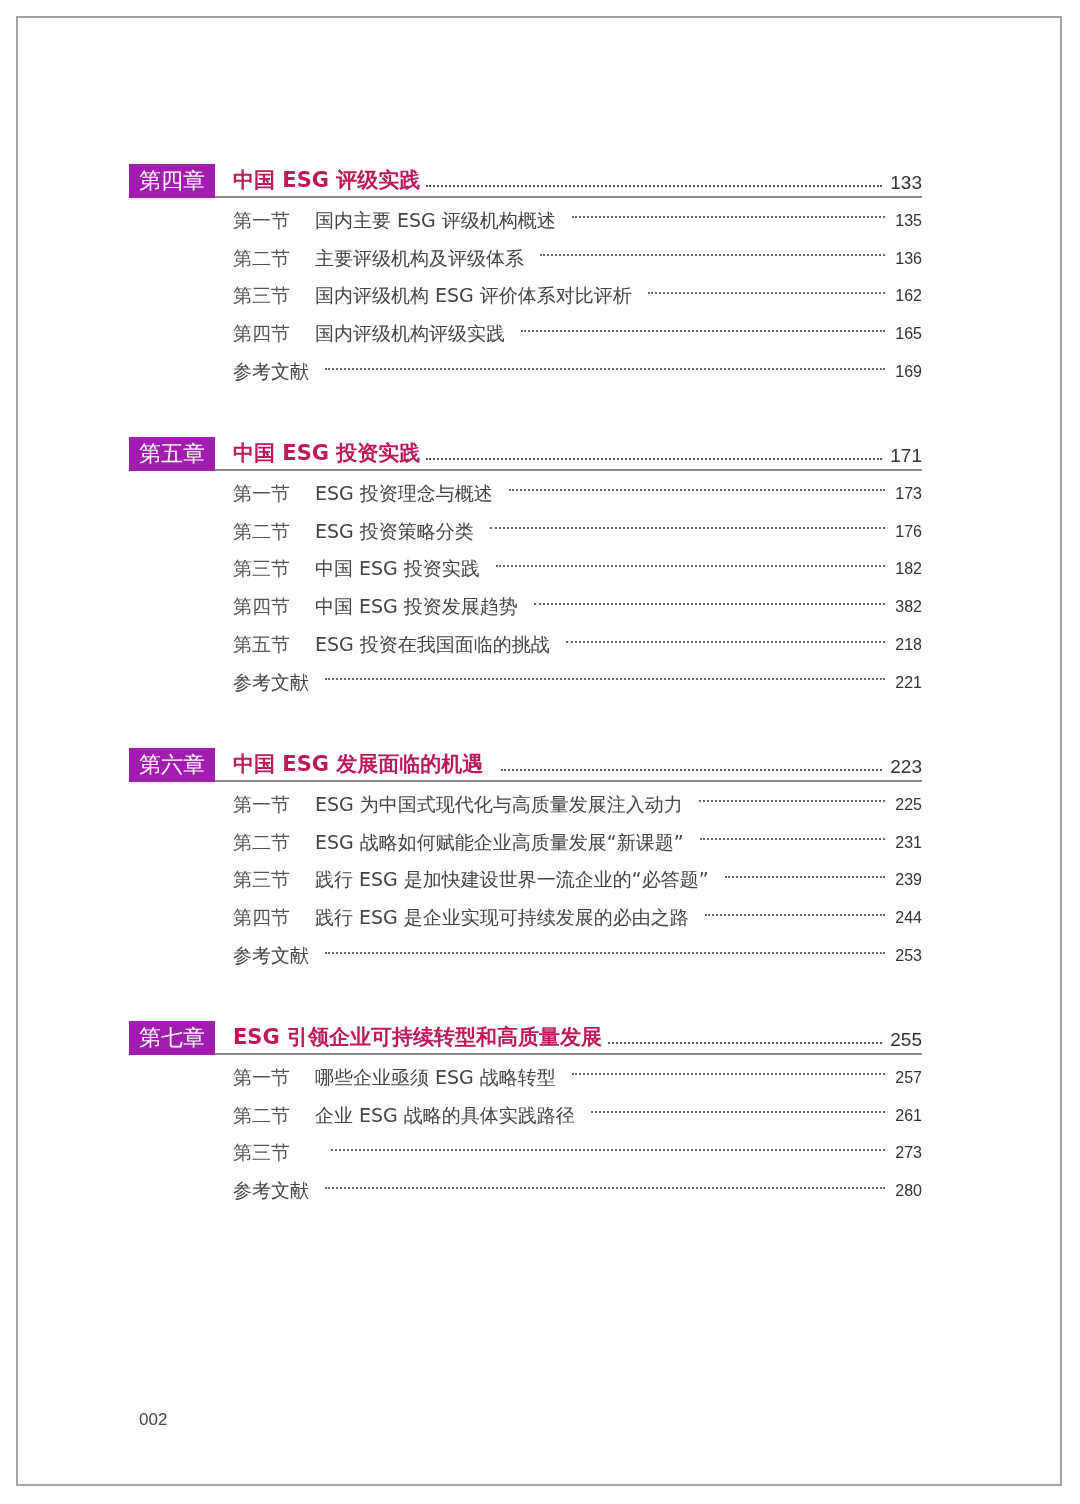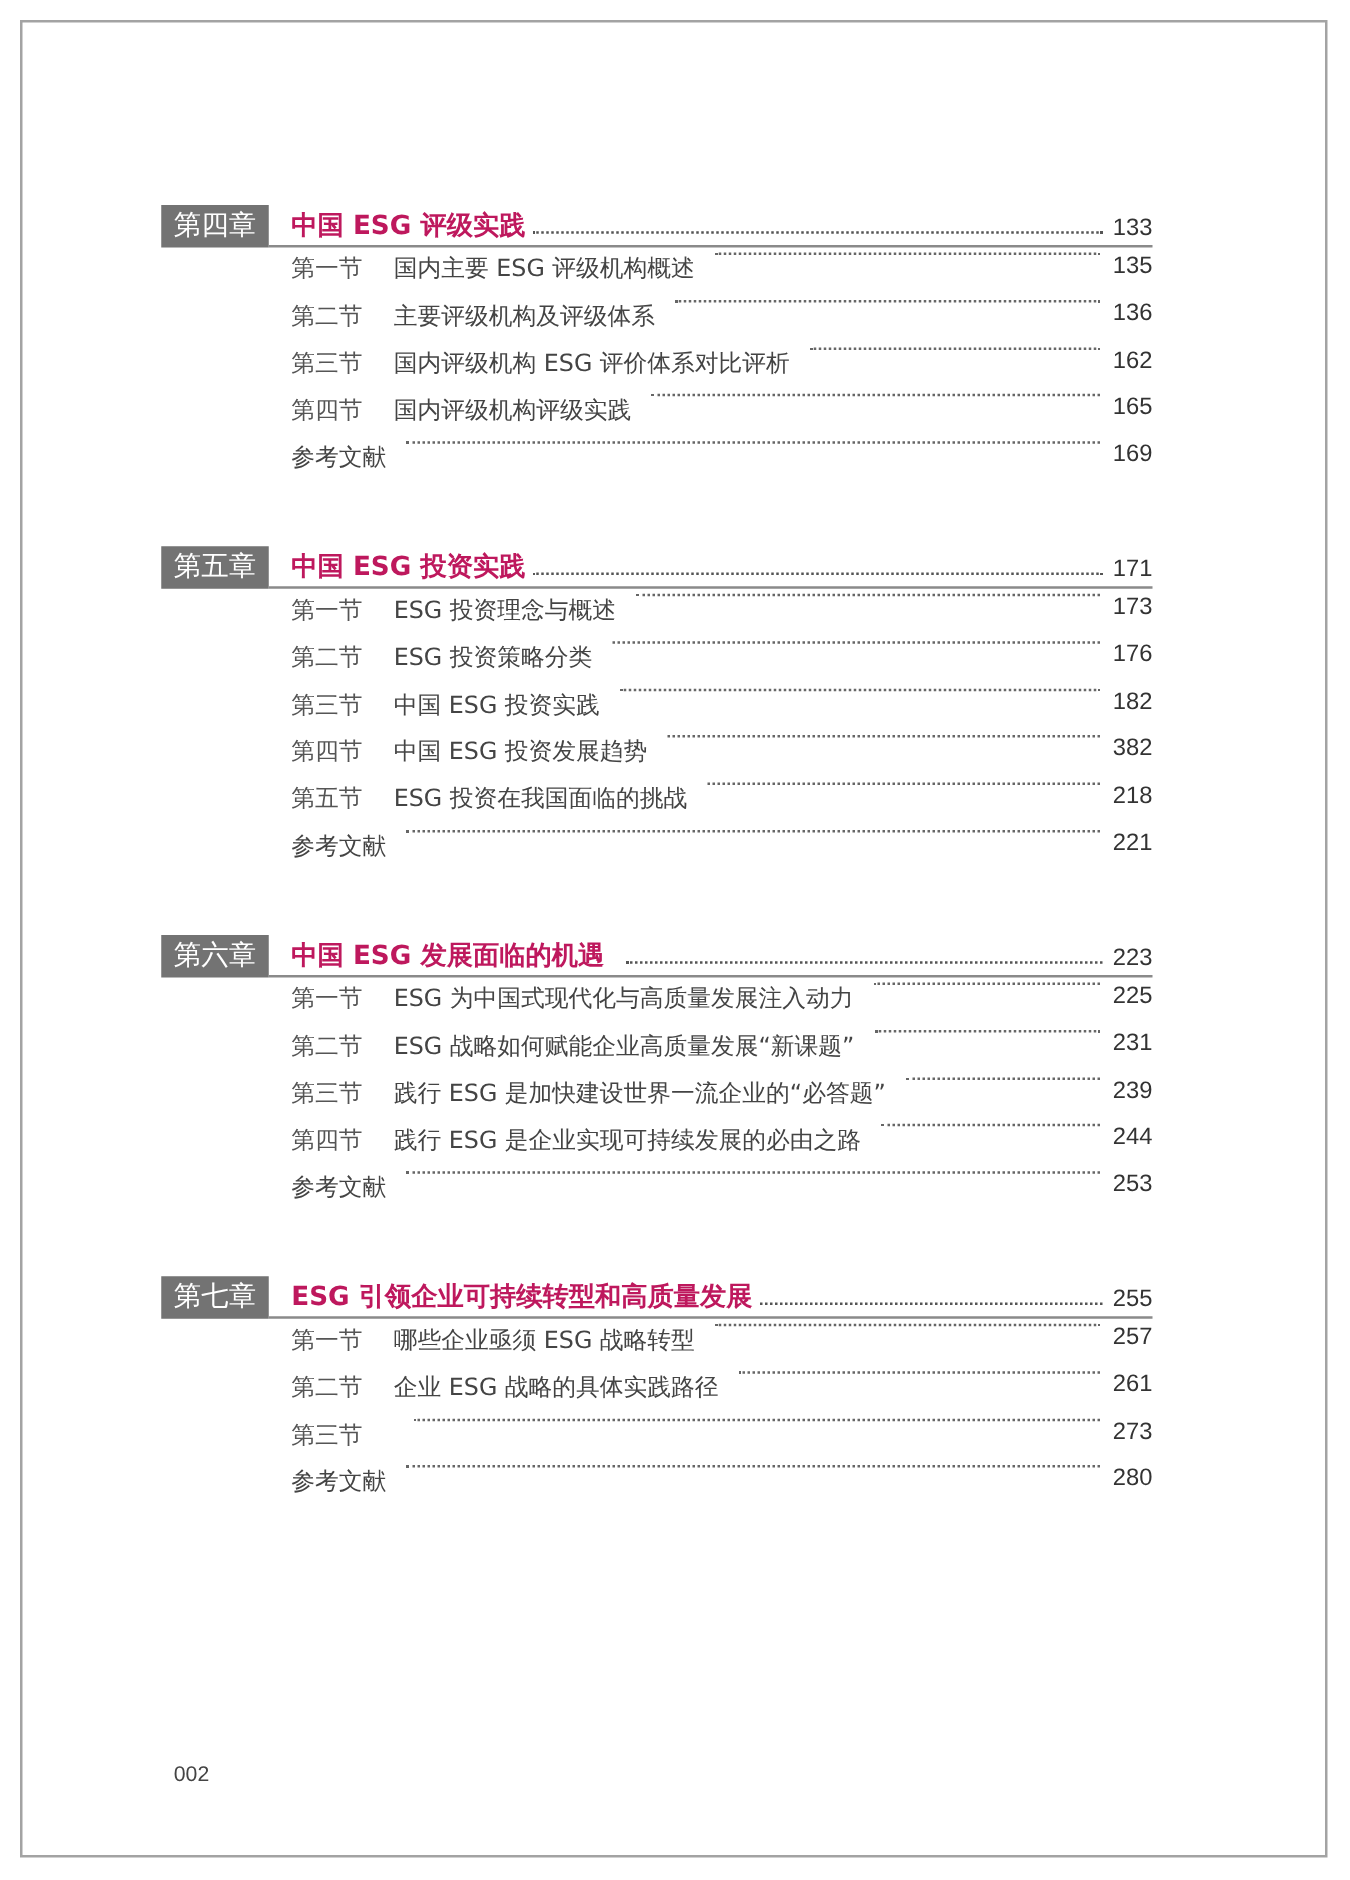--- a/index.html
+++ b/index.html
@@ -2,34 +2,34 @@
 <html><head>
 <meta charset="utf-8">
 <style>
   html, body { margin: 0; padding: 0; background: #ffffff; }
   body { width: 1080px; height: 1504px; position: relative; overflow: hidden;
          font-family: "DejaVu Sans", "Liberation Sans", sans-serif; color: #333; }
   .page-border { position: absolute; left: 16px; top: 16px; width: 1046px; height: 1470px;
                  border: 2px solid #a3a3a3; box-sizing: border-box; }
   .chapter { position: absolute; left: 129px; width: 793px; }
   .ch-head { position: relative; height: 34px; }
-  .ch-label { position: absolute; left: 0; top: 0; width: 86px; height: 34px; background: #737373;
+  .ch-label { position: absolute; left: 0; top: 0; width: 86px; height: 34px; background: #a21caf;
               color: #ffffff; font-size: 22px; line-height: 34px; text-align: center; letter-spacing: 0px; }
   .ch-rule { position: absolute; left: 86px; right: 0; bottom: 0; height: 2px; background: #8a8a8a; }
   .ch-row { position: absolute; left: 104px; right: 0; top: 2px; height: 28px; display: flex; align-items: flex-end; }
   .ch-title { font-size: 21px; font-weight: bold; color: #be185d; white-space: nowrap; font-family: "DejaVu Serif", "Liberation Serif", serif; }
   .ch-title-wrap { font-family: "DejaVu Sans", sans-serif; }
   .leader { flex: 1; border-bottom: 2px dotted #555; margin: 0 8px 7px 6px; height: 0; }
   .pg { font-size: 19px; color: #333; font-family: "Liberation Sans", sans-serif; white-space: nowrap; }
   .sections { margin-top: 4px; }
-  .sec { display: flex; align-items: flex-start; height: 37.8px; padding-left: 104px; box-sizing: border-box; }
+  .sec { display: flex; align-items: center; height: 37.8px; padding-left: 104px; box-sizing: border-box; }
   .sec-num { font-size: 19px; color: #555; width: 82px; white-space: nowrap; font-family: "DejaVu Sans", sans-serif; }
   .sec-title { font-size: 19px; color: #444; white-space: nowrap; font-family: "DejaVu Sans", sans-serif; }
   .sec .leader { border-bottom: 2px dotted #666; margin: 0 10px 7px 16px; }
-  .sec .pg { font-size: 19px; }
+  .sec .pg { font-size: 16px; }
   .page-num { position: absolute; left: 139px; top: 1410px; font-size: 17px; color: #444; font-family: "Liberation Sans", sans-serif; }
 </style>
 </head>
 <body>
 
 <div class="page-border"></div>
 
 <div class="chapter" style="top:164px;">
   <div class="ch-head">
     <div class="ch-label">第四章</div>

